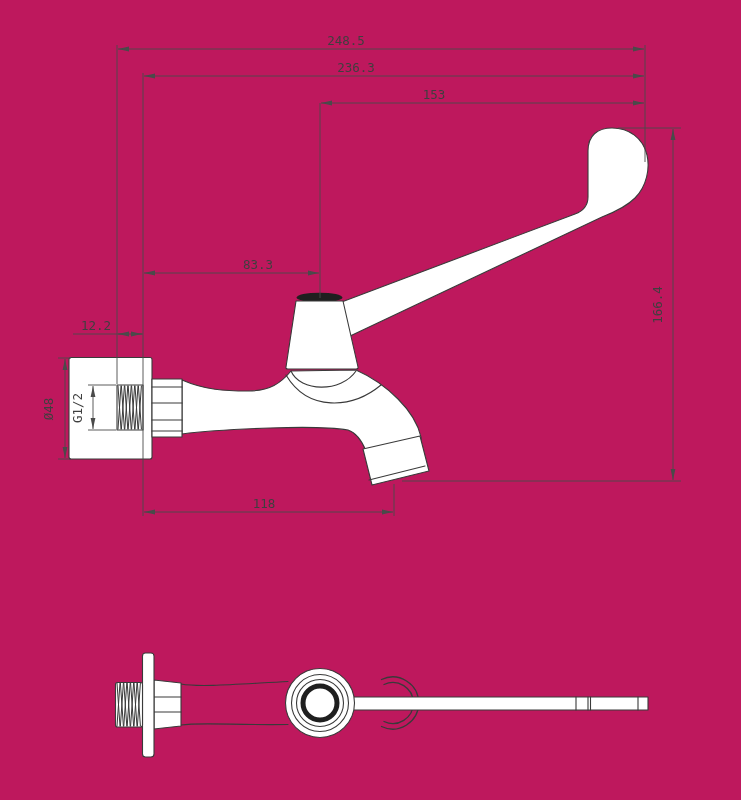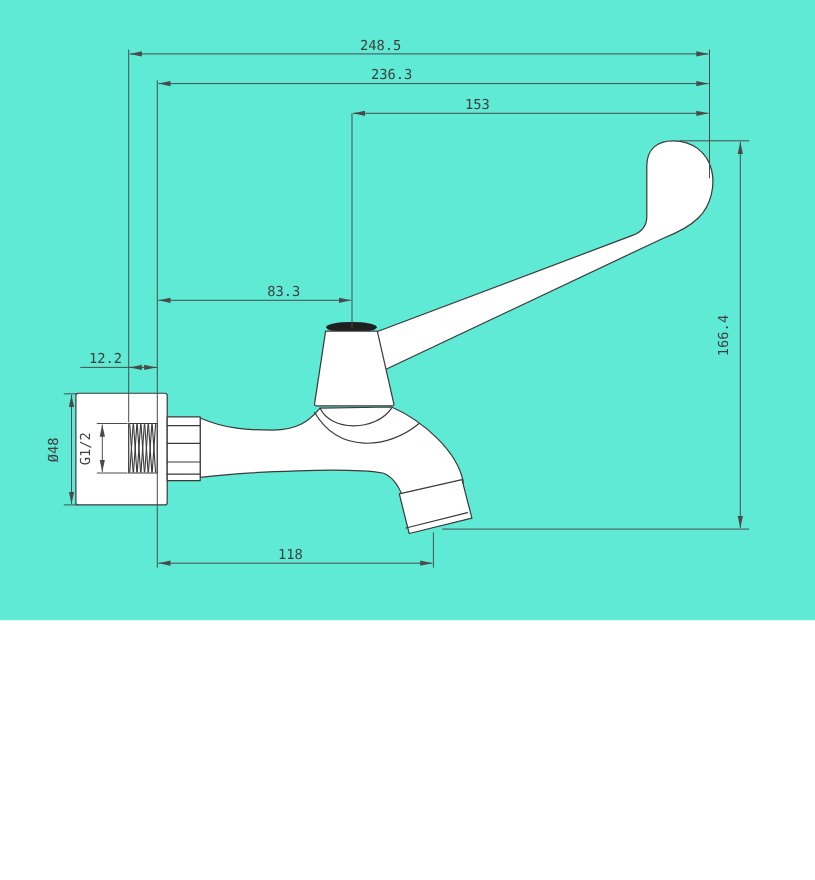--- a/index.html
+++ b/index.html
@@ -1,16 +1,16 @@
 <!DOCTYPE html>
 <html><head>
 <meta charset="utf-8">
 <style>
   html,body{margin:0;padding:0;background:#ffffff;}
-  .page{position:relative;width:741px;height:564px;background:#5eead4;overflow:hidden;}
+  .page{position:relative;width:741px;height:800px;background:#be185d;overflow:hidden;}
   svg{position:absolute;left:0;top:0;}
   text{font-family:"DejaVu Sans Mono","Liberation Mono",monospace;font-size:12.5px;fill:#3f3f3f;}
 </style>
 </head>
 <body>
 
 <div class="page">
 <svg width="741" height="800" viewBox="0 0 741 800">
   <defs>
     <marker id="arr" markerWidth="12" markerHeight="6" refX="11" refY="3" orient="auto-start-reverse" markerUnits="userSpaceOnUse">

